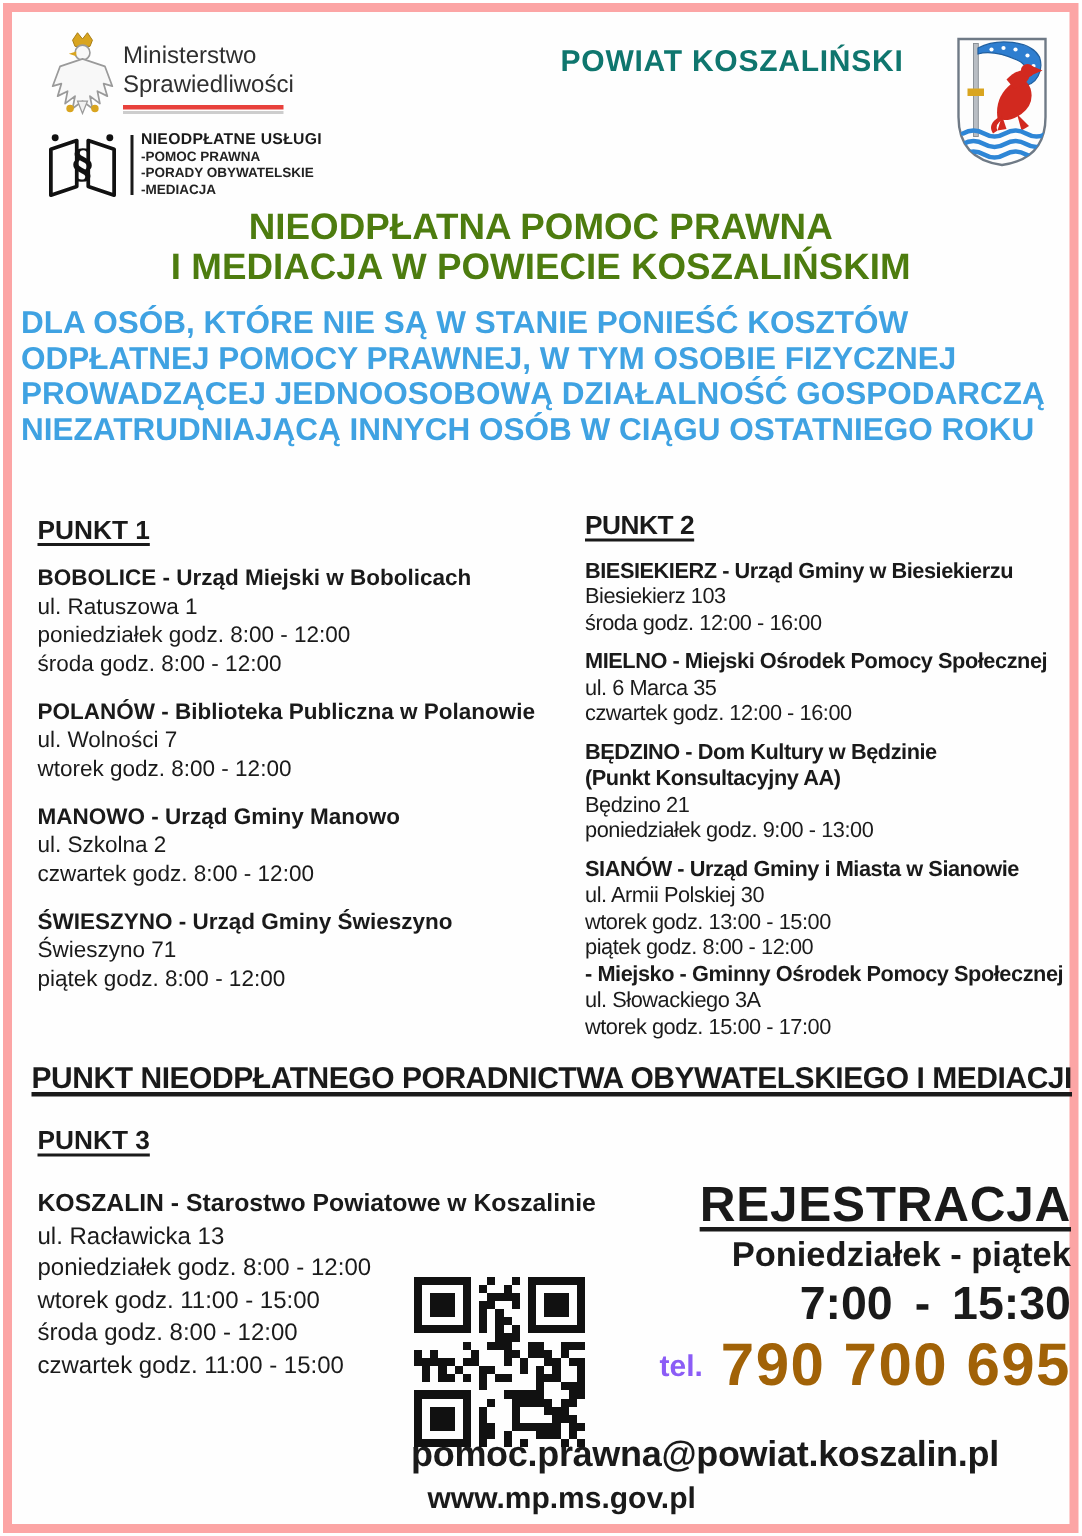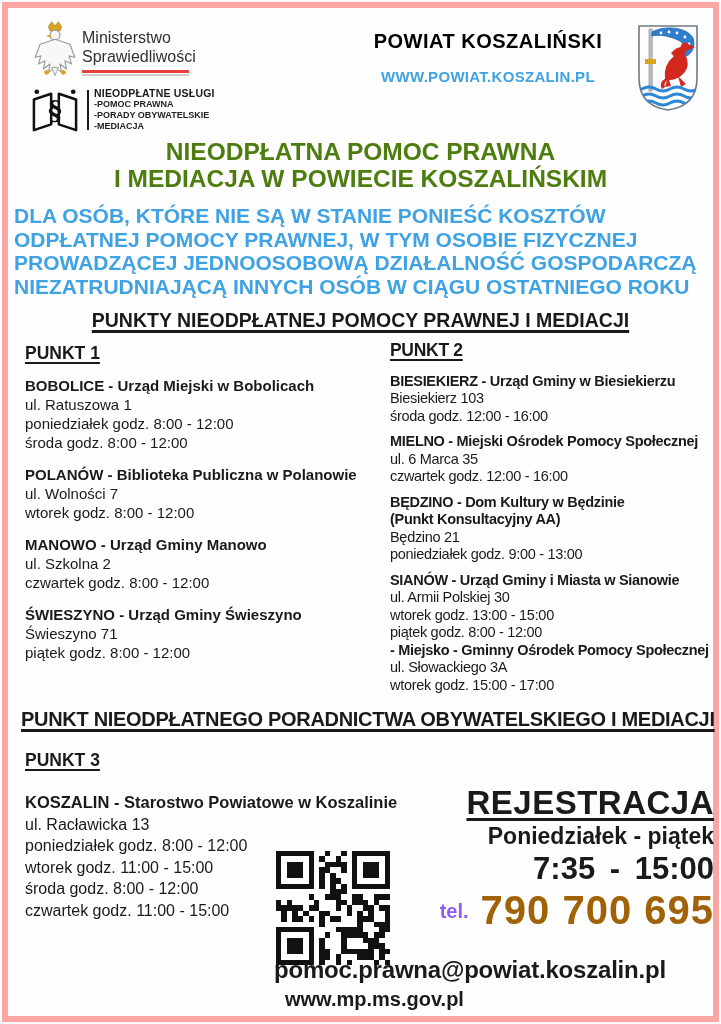--- a/index.html
+++ b/index.html
@@ -96,22 +96,21 @@
     <text x="26" y="33" font-size="28" font-weight="bold" text-anchor="middle" fill="#111" font-family="'DejaVu Serif',serif">§</text>
   </svg>
   <div class="abs services-sep"></div>
   <div class="abs services-text">
     <div class="services-title">NIEODPŁATNE USŁUGI</div>
     <div class="services-item">-POMOC PRAWNA</div>
     <div class="services-item">-PORADY OBYWATELSKIE</div>
     <div class="services-item">-MEDIACJA</div>
   </div>
 
-  <div class="abs powiat-name" style="color:#000000">POWIAT KOSZALIŃSKI</div>
-  <div class="abs powiat-site" style="color:#3fa2e2">WWW.POWIAT.KOSZALIN.PL</div>
+  <div class="abs powiat-name" style="color:#0f766e">POWIAT KOSZALIŃSKI</div>
 
   <svg class="abs" style="left:627px;top:13px" width="66" height="94" viewBox="0 0 66 94">
     <defs>
         <clipPath id="sh">
           <path d="M4,5 h58 v52 q0,28 -29,32 q-29,-4 -29,-32 Z"></path>
         </clipPath>
       </defs>
     <path d="M4,5 h58 v52 q0,28 -29,32 q-29,-4 -29,-32 Z" fill="#fdfdfd" stroke="#6f7a86" stroke-width="1.6"></path>
     <g clip-path="url(#sh)">
       <rect x="14" y="8" width="3.2" height="62" fill="#b9bec4" stroke="#848a91" stroke-width="0.6"></rect>
@@ -144,23 +143,20 @@
     <div>I MEDIACJA W POWIECIE KOSZALIŃSKIM</div>
   </div>
 
   <div class="abs intro" style="color:#3fa2e2">
       <div>DLA OSÓB, KTÓRE NIE SĄ W STANIE PONIEŚĆ KOSZTÓW</div>
       <div>ODPŁATNEJ POMOCY PRAWNEJ, W TYM OSOBIE FIZYCZNEJ</div>
       <div>PROWADZĄCEJ JEDNOOSOBOWĄ DZIAŁALNOŚĆ GOSPODARCZĄ</div>
       <div>NIEZATRUDNIAJĄCĄ INNYCH OSÓB W CIĄGU OSTATNIEGO ROKU</div>
     </div>
 
-  <div class="abs section1-heading">
-    <span class="h-underline">PUNKTY NIEODPŁATNEJ POMOCY PRAWNEJ I MEDIACJI</span>
-  </div>
 
   <div class="abs col col-left">
     <h3 class="punkt-heading">PUNKT 1</h3>
     <div>
         <div class="entry">
           <div class="eline bold">BOBOLICE - Urząd Miejski w Bobolicach</div>
           <div class="eline">ul. Ratuszowa 1</div>
           <div class="eline">poniedziałek godz. 8:00 - 12:00</div>
           <div class="eline">środa godz. 8:00 - 12:00</div>
         </div>
@@ -225,21 +221,21 @@
         <div class="eline">poniedziałek godz. 8:00 - 12:00</div>
         <div class="eline">wtorek godz. 11:00 - 15:00</div>
         <div class="eline">środa godz. 8:00 - 12:00</div>
         <div class="eline">czwartek godz. 11:00 - 15:00</div>
       </div>
     </div>
 
   <div class="abs registration">
     <div class="rej-title">REJESTRACJA</div>
     <div class="rej-days">Poniedziałek - piątek</div>
-    <div class="rej-hours">7:35 - 15:00</div>
+    <div class="rej-hours">7:00 - 15:30</div>
   </div>
   <div class="abs phone-row">
     <span class="tel-label">tel.</span><span class="phone-number" style="color:#a16207">790 700 695</span>
   </div>
 
   <div class="abs qr"><svg viewBox="0 0 21 21" width="100%" height="100%" shape-rendering="crispEdges">
         <rect x="0" y="0" width="1" height="1"></rect>
         <rect x="1" y="0" width="1" height="1"></rect>
         <rect x="2" y="0" width="1" height="1"></rect>
         <rect x="3" y="0" width="1" height="1"></rect>

